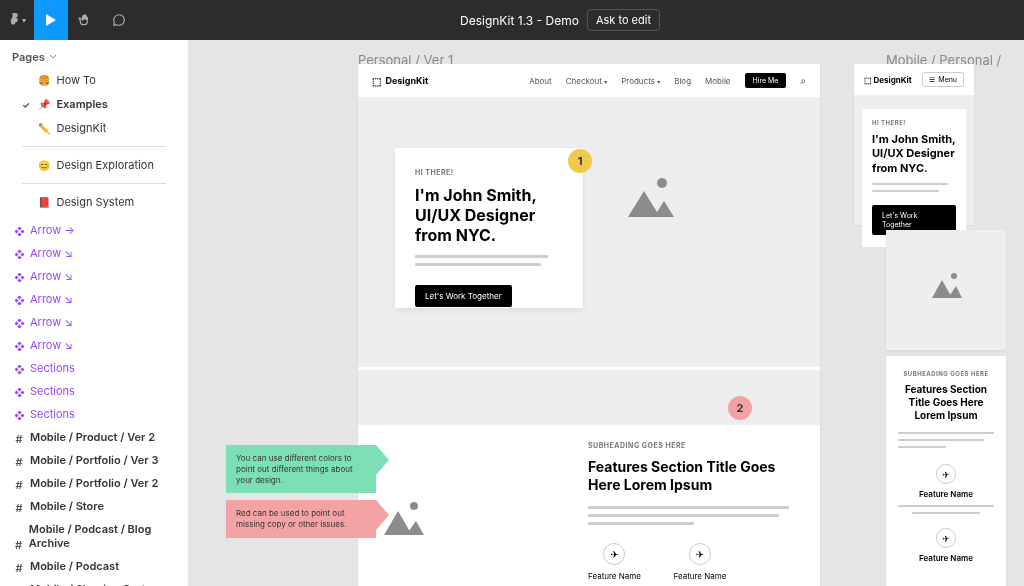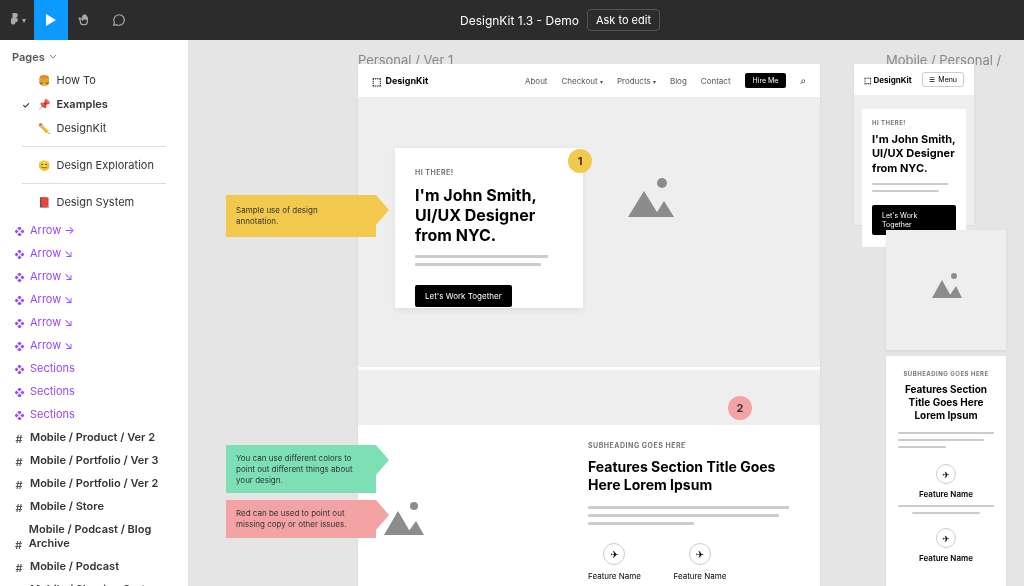--- a/index.html
+++ b/index.html
@@ -284,21 +284,21 @@
       <div class="wh">
         <span class="logo">
             <span style="font-size:10px">⬚</span>
             <span>DesignKit</span>
           </span>
         <span class="sp"></span>
         <span class="nav">About</span>
         <span class="nav"><span>Checkout</span> <span style="font-size:6px">▾</span></span>
         <span class="nav"><span>Products</span> <span style="font-size:6px">▾</span></span>
         <span class="nav">Blog</span>
-        <span class="nav">Contact</span>
+        <span class="nav">Mobile</span>
         <span class="hire">Hire Me</span>
         <span class="srch">⌕</span>
       </div>
       <div style="background:#eee;height:270px;position:relative">
         <svg class="imgph" style="left:260px;top:80px" width="60" height="48">
             <circle cx="44" cy="6" r="5" fill="#8c8c8c"></circle>
             <path d="M10 40 L26 14 L42 40 Z M36 40 L46 24 L56 40 Z" fill="#8c8c8c"></path>
           </svg>
       </div>
     </div>
@@ -307,21 +307,20 @@
       <div class="sub">HI THERE!</div>
       <div class="h1">I'm John Smith, UI/UX Designer from NYC.</div>
       <div class="lines">
           <div style="width:90%"></div>
           <div style="width:85%"></div>
         </div>
       <div class="cta">Let's Work Together</div>
     </div>
     <div class="badge b1" style="left:380px;top:109px">1</div>
 
-    <div class="ann a-y" style="left:38px;top:155px;padding-top:10px;padding-bottom:10px">Sample use of design annotation.</div>
 
     <div class="frame" style="left:170px;top:330px;width:462px;height:300px">
       <div style="background:#eee;height:55px"></div>
       <div style="padding:16px 20px;display:flex;gap:90px">
         <div style="flex:0 0 120px;position:relative;top:60px">
           <svg width="48" height="40">
               <circle cx="36" cy="5" r="4" fill="#8c8c8c"></circle>
               <path d="M6 34 L20 10 L34 34 Z M28 34 L38 20 L46 34Z" fill="#8c8c8c"></path>
             </svg>
         </div>

